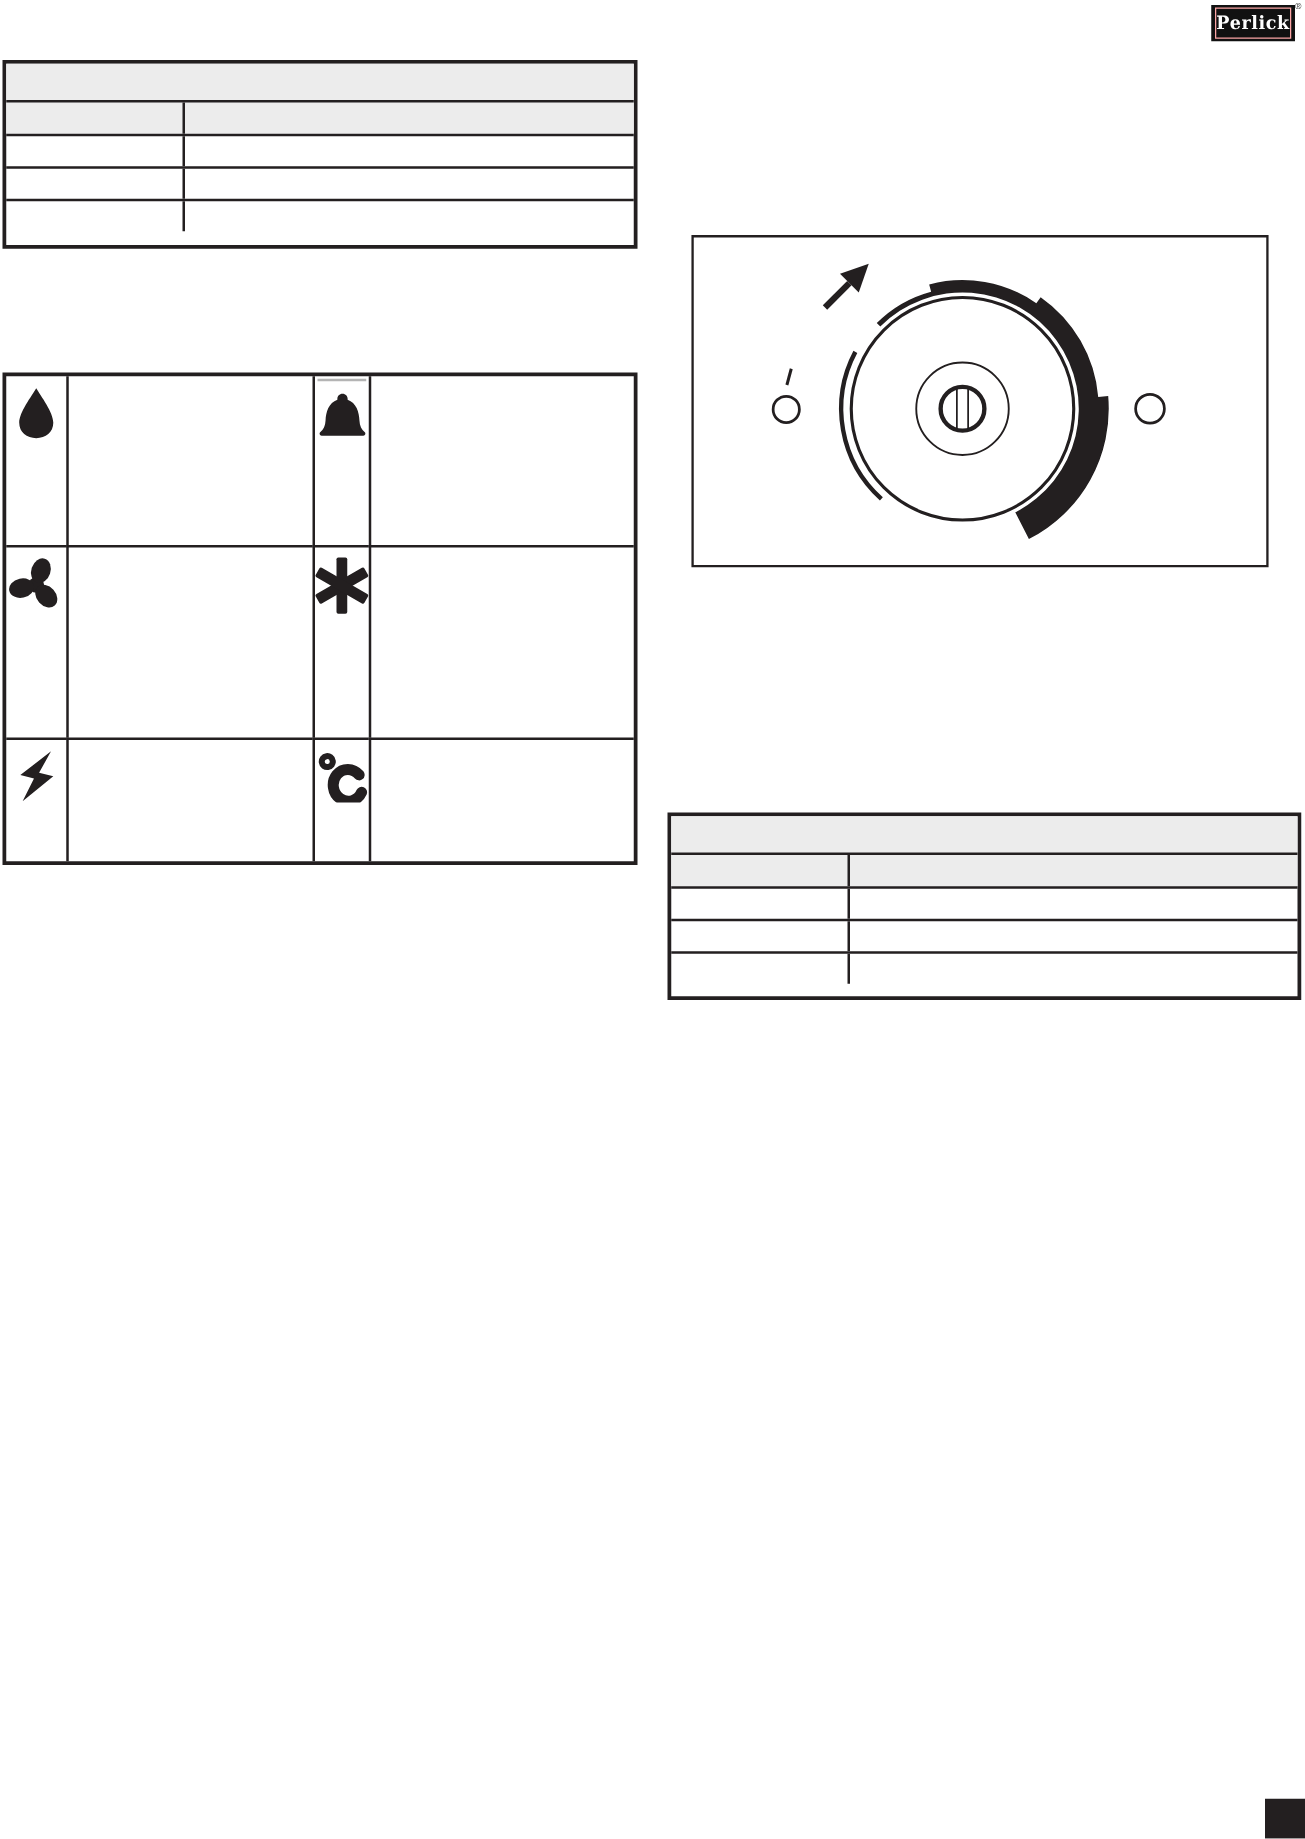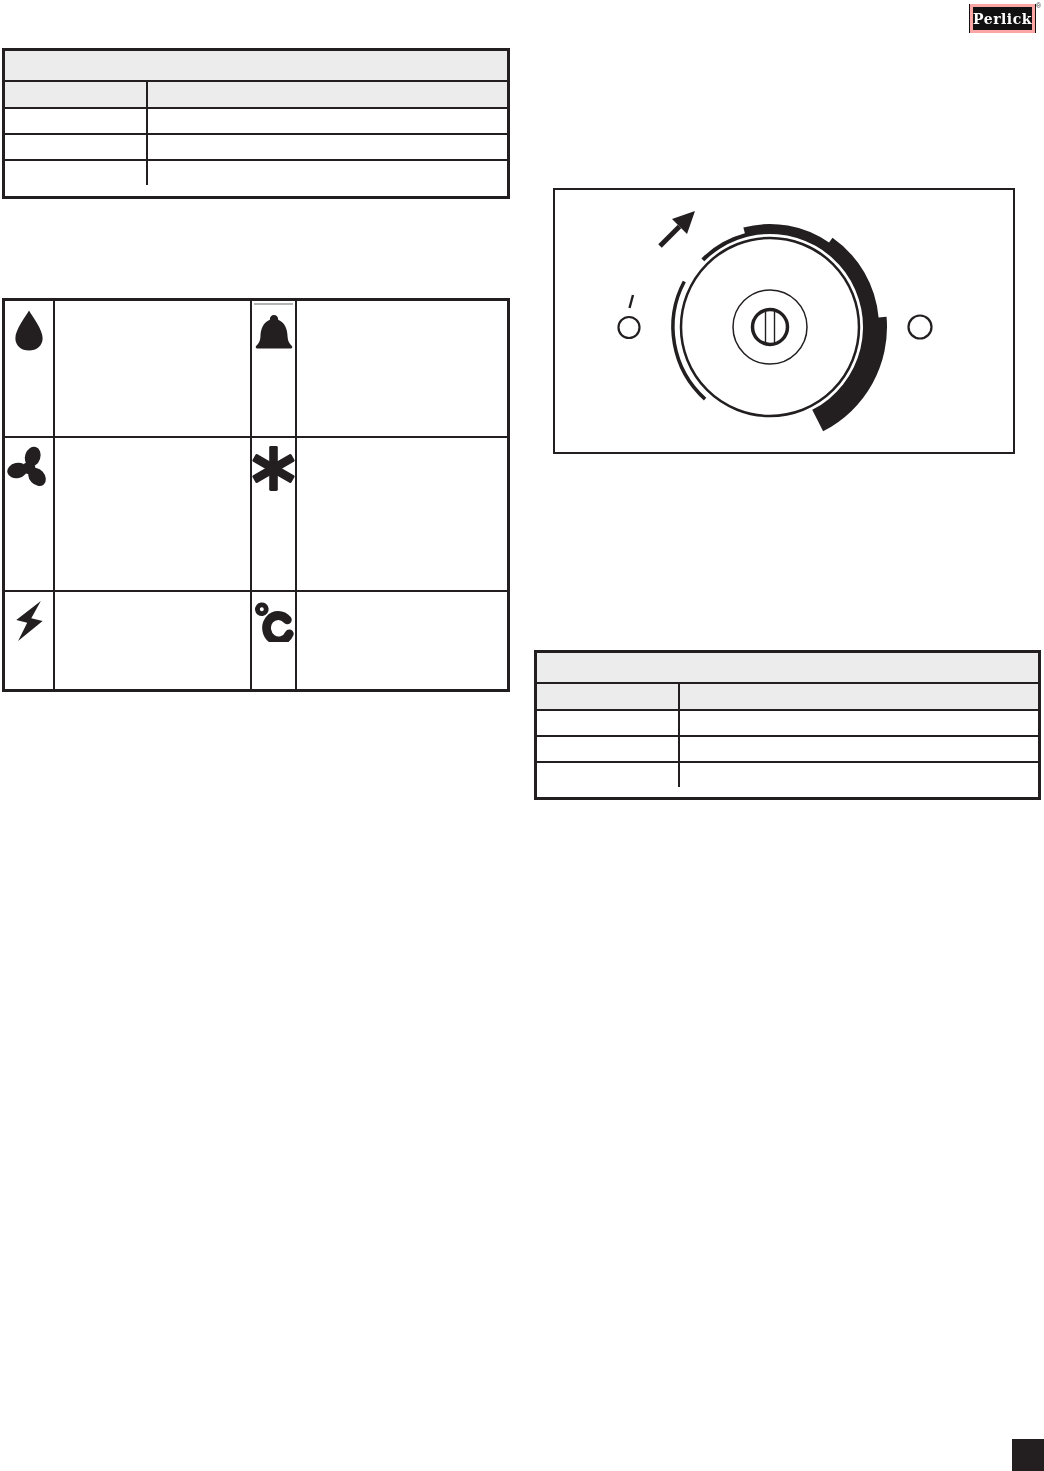--- a/index.html
+++ b/index.html
@@ -9,21 +9,21 @@
     font-family:"Liberation Sans", sans-serif; color:var(--ink); overflow:hidden;
   }
 
   
   .logo{
     position:absolute; left:969px; top:4px; width:67px; height:29px;
     background:#111; display:flex; align-items:center; justify-content:center;
     box-sizing:border-box; padding:3px;
   }
   .logo-inner{
-    width:100%; height:100%; border:3px solid #fca5a5;
+    width:100%; height:100%; border:1px solid #fca5a5;
     display:flex; align-items:center; justify-content:center;
   }
   .logo-text{
     color:#fff; font-family:"DejaVu Serif", serif; font-weight:600;
     font-size:14px; letter-spacing:.5px; line-height:1; transform:scaleY(1.05);
   }
   .reg{ position:absolute; left:1036px; top:2px; font-size:7px; color:#3a3a3a; }
 
   
   .tbl{

